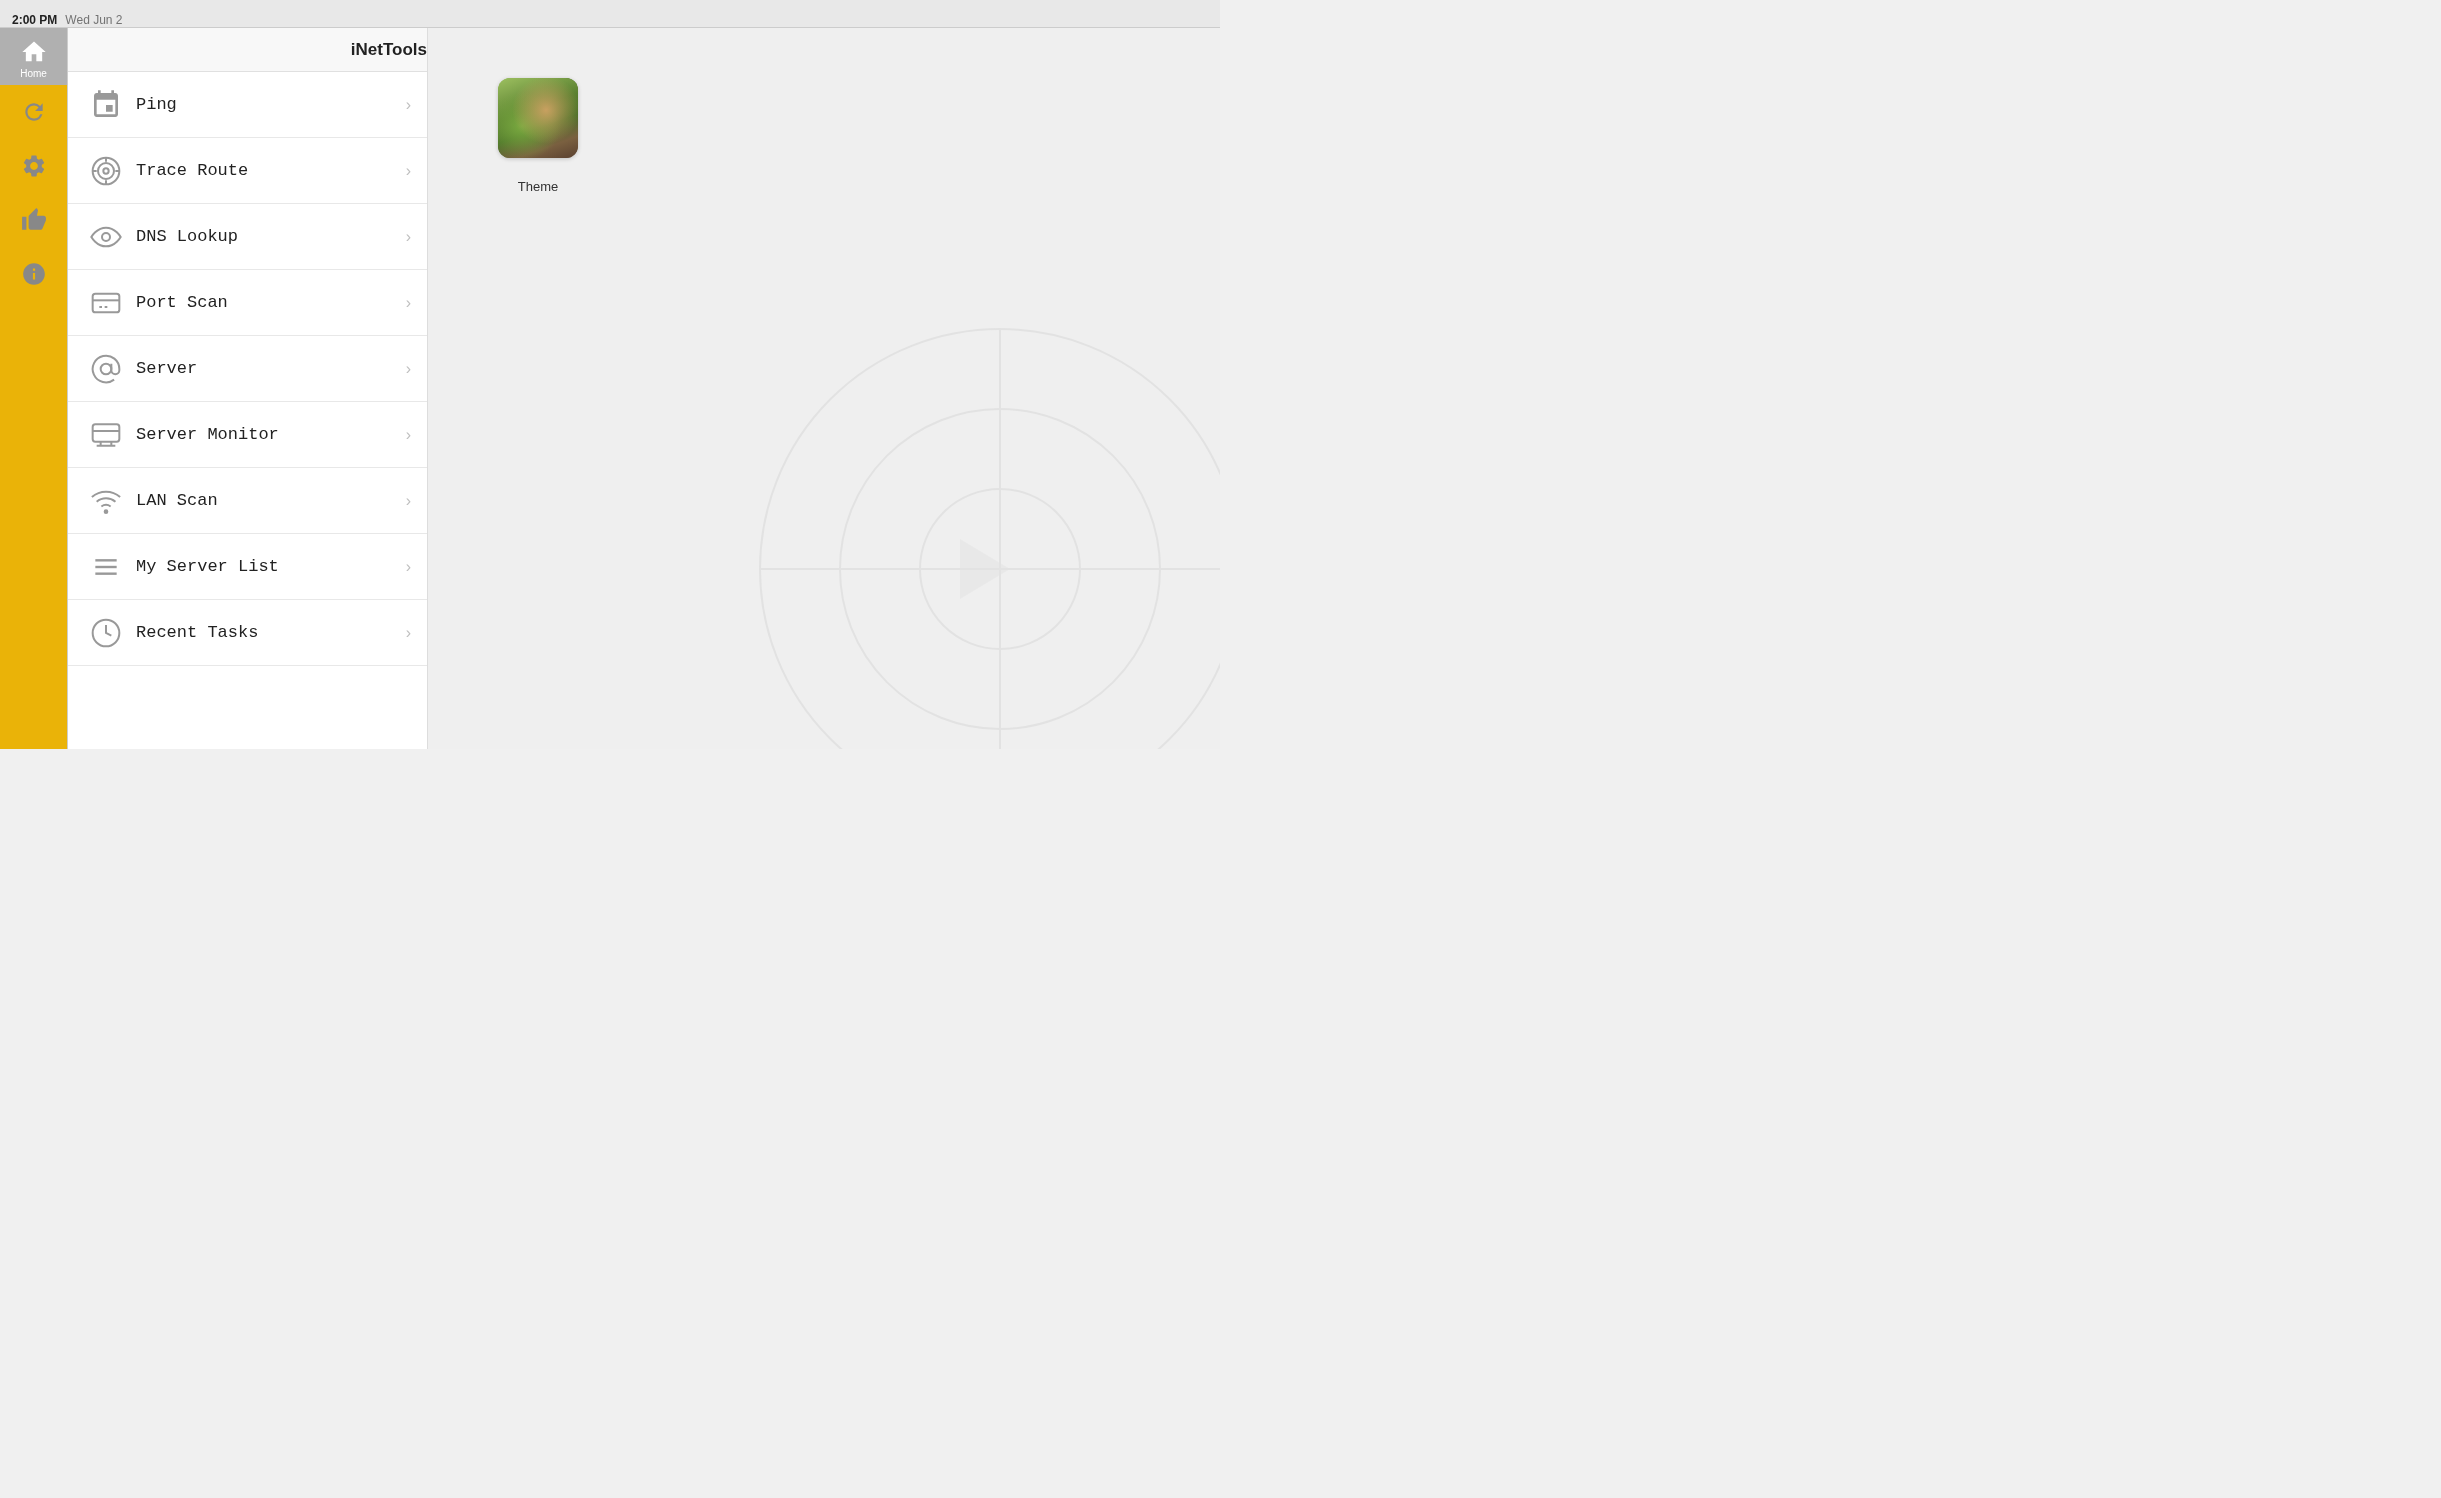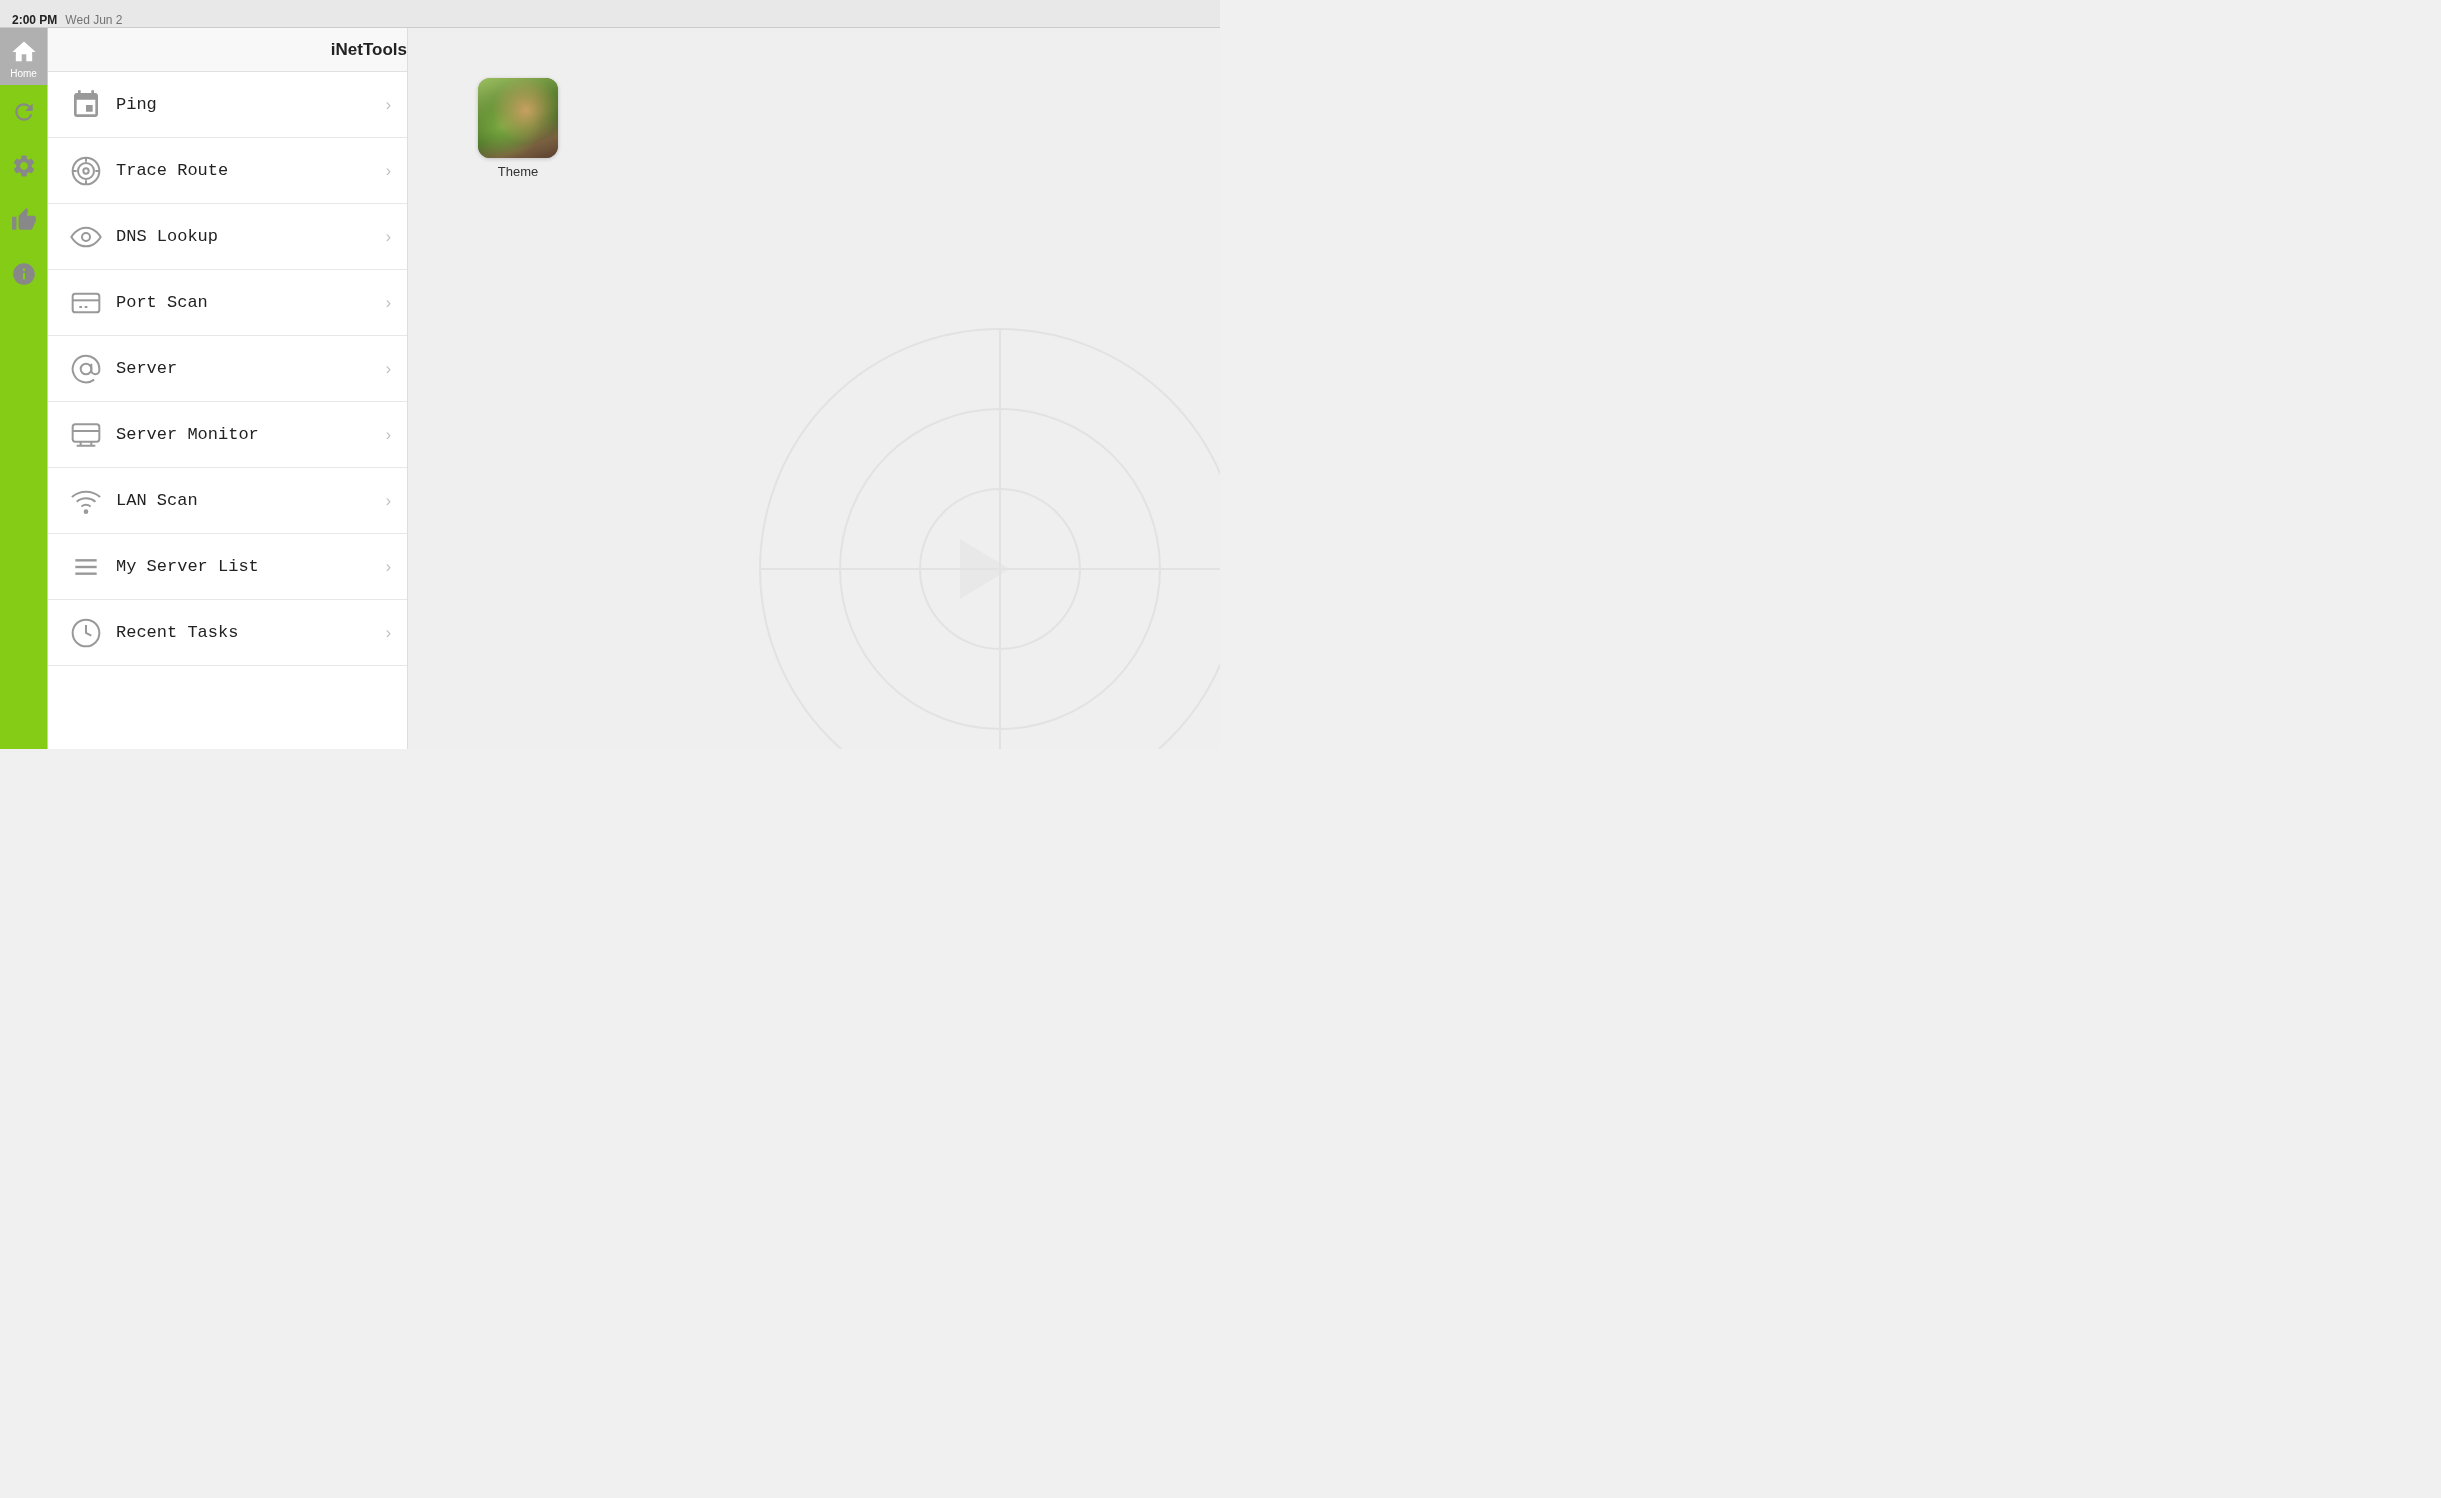--- a/index.html
+++ b/index.html
@@ -36,22 +36,22 @@
 
     
     .app-container {
       display: flex;
       flex: 1;
       overflow: hidden;
     }
 
     
     .icon-bar {
-      width: 48px;
-      background: #84cc16;
+      width: 68px;
+      background: #eab308;
       display: flex;
       flex-direction: column;
       align-items: center;
       padding-top: 0;
       border-right: 1px solid #ccc;
     }
 
     .icon-bar-home {
       width: 100%;
       display: flex;
@@ -169,20 +169,21 @@
 
     
     .theme-tile {
       position: absolute;
       top: 50px;
       left: 70px;
       display: flex;
       flex-direction: column;
       align-items: center;
       cursor: pointer;
+      gap: 15px;
     }
 
     .theme-thumbnail {
       width: 80px;
       height: 80px;
       border-radius: 12px;
       overflow: hidden;
       box-shadow: 0 1px 4px rgba(0,0,0,0.2);
       background: linear-gradient(135deg, #8fbc5a 0%, #5a8b2a 30%, #3a6010 50%, #8a7050 70%, #6a5040 100%);
       position: relative;

